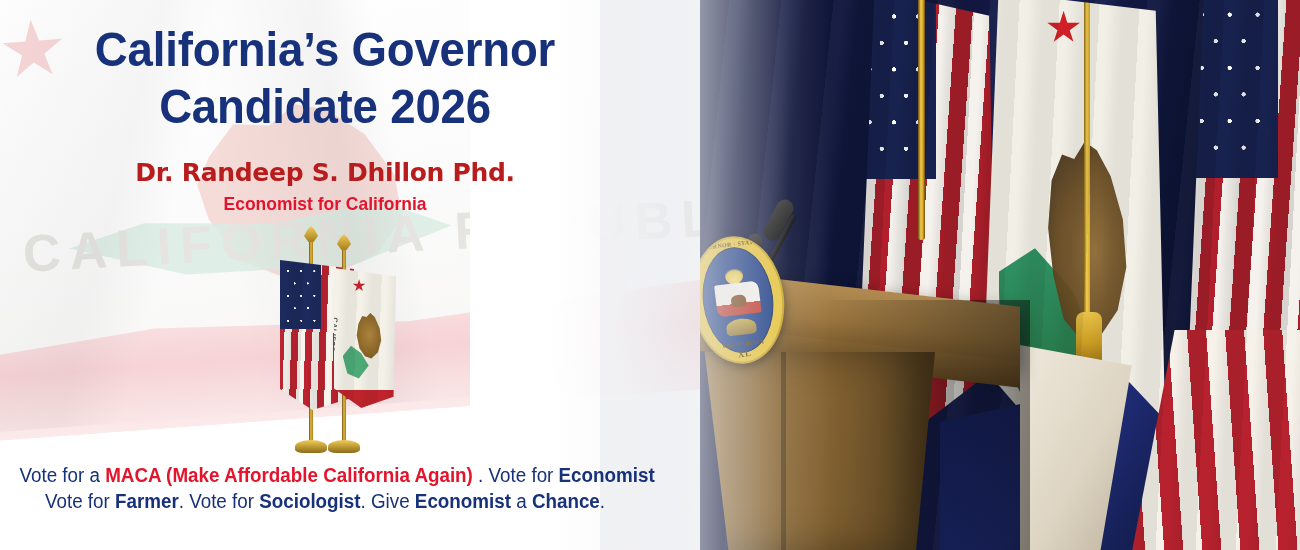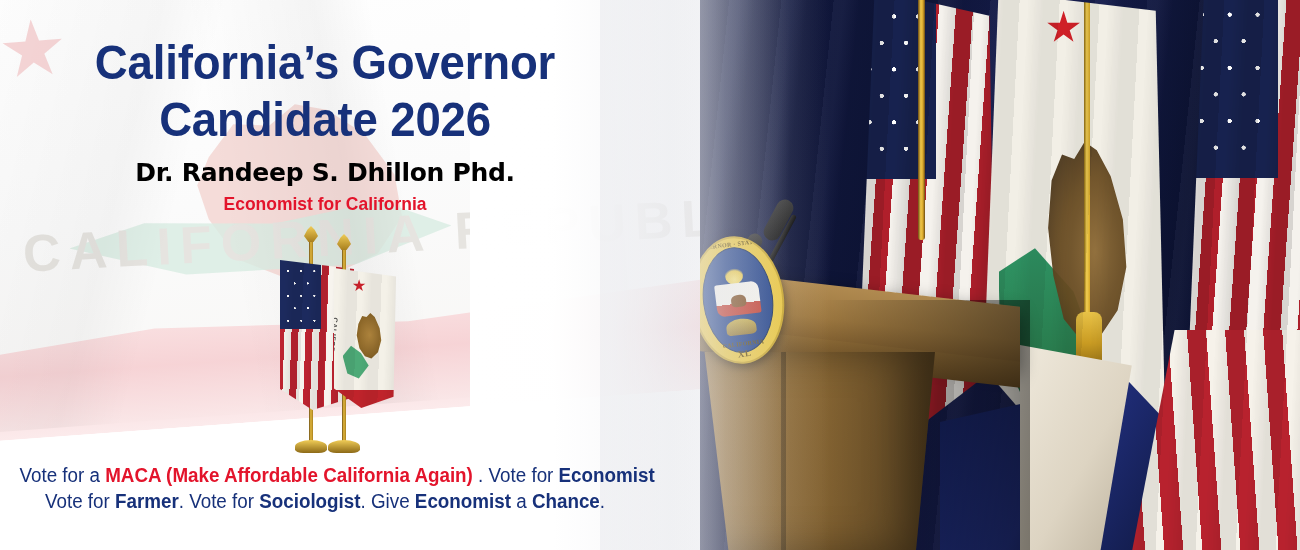--- a/index.html
+++ b/index.html
@@ -460,21 +460,21 @@
   }
   .blend-soft {
     position:absolute; left:600px; top:0;
     width:230px; height:550px;
     background:linear-gradient(90deg, rgba(232,233,237,.55) 0%, rgba(232,233,237,0) 100%);
     pointer-events:none;
   }
 
   
   .headline {
-    position:absolute; left:0; top:34px;
+    position:absolute; left:0; top:21px;
     width:650px;
     text-align:center;
     z-index:40;
   }
   .headline-line {
     font-family:"Liberation Sans Narrow","Liberation Sans", sans-serif;
     font-weight:bold;
     font-size:49px;
     line-height:57px;
     color:#17317a;
@@ -482,21 +482,21 @@
     transform:scaleX(.93);
   }
 
   .candidate-name {
     position:absolute; left:0; top:158px;
     width:650px; text-align:center;
     font-family:"DejaVu Sans", sans-serif;
     font-weight:bold;
     font-size:25px;
     letter-spacing:-0.3px;
-    color:#000000;
+    color:#b91c1c;
     z-index:40;
   }
   .candidate-role {
     position:absolute; left:0; top:193px;
     width:650px; text-align:center;
     font-family:"Liberation Sans Narrow","Liberation Sans", sans-serif;
     font-weight:bold;
     font-size:19px;
     color:#e3142b;
     transform:scaleX(.92);

